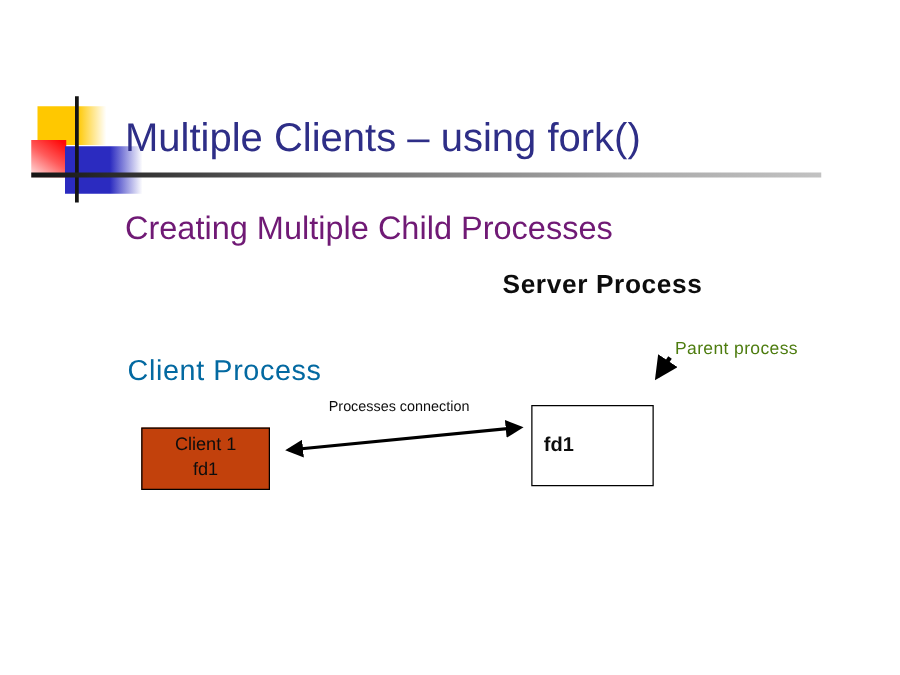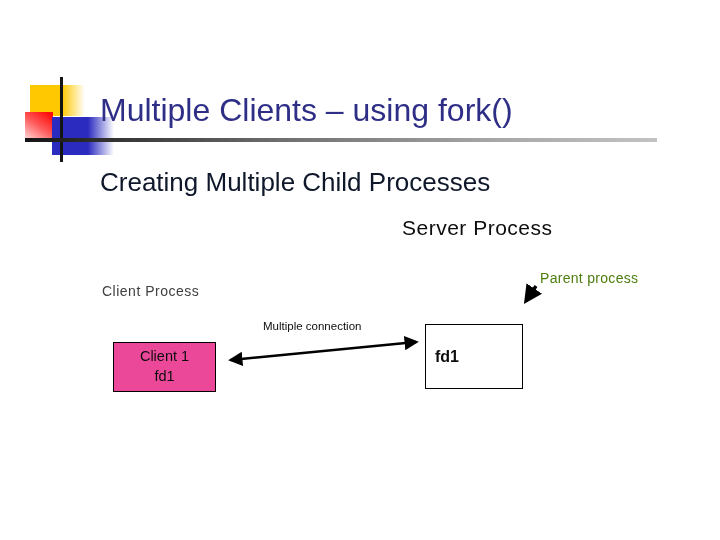--- a/index.html
+++ b/index.html
@@ -52,36 +52,37 @@
     left: 100px; top: 92px;
     font-size: 32px;
     color: #2E2E87;
     white-space: nowrap;
     letter-spacing: 0px;
   }
   .subtitle {
     position: absolute;
     left: 100px; top: 167px;
     font-size: 26px;
-    color: #0f172a;
+    color: #701a75;
     white-space: nowrap;
   }
   .server-process-label {
     position: absolute;
     left: 402px; top: 216px;
     font-size: 21px;
     color: #0d0d0d;
     letter-spacing: 0.5px;
     white-space: nowrap;
+    font-weight: bold;
   }
   .client-process-label {
     position: absolute;
     left: 102px; top: 283px;
-    font-size: 14px;
-    color: #404040;
+    font-size: 23px;
+    color: #0369a1;
     letter-spacing: 0.5px;
     white-space: nowrap;
   }
   .parent-process-label {
     position: absolute;
     left: 540px; top: 270px;
     font-size: 14px;
     color: #4d7c0f;
     letter-spacing: 0.3px;
     white-space: nowrap;
@@ -92,21 +93,21 @@
     font-size: 11.5px;
     color: #0d0d0d;
     white-space: nowrap;
   }
   
   .client-box {
     position: absolute;
     left: 113px; top: 342px;
     width: 103px; height: 50px;
     border: 1.5px solid #000;
-    background: #ec4899;
+    background: #c2410c;
     box-sizing: border-box;
     display: flex;
     flex-direction: column;
     align-items: center;
     justify-content: center;
     font-size: 14.5px;
     line-height: 1.35;
     color: #0d0d0d;
   }
   .server-box {
@@ -140,21 +141,21 @@
   <div class="logo-red"></div>
   <div class="logo-blue"></div>
   <div class="logo-vline"></div>
   <div class="title-rule"></div>
 
   <div class="slide-title">Multiple Clients – using fork()</div>
   <div class="subtitle">Creating Multiple Child Processes</div>
   <div class="server-process-label">Server Process</div>
   <div class="client-process-label">Client Process</div>
   <div class="parent-process-label">Parent process</div>
-  <div class="establish-label">Multiple connection</div>
+  <div class="establish-label">Processes connection</div>
 
   <div class="client-box">
     <span>Client 1</span>
     <span>fd1</span>
   </div>
   <div class="server-box">
     <span>fd1</span>
   </div>
 
   <svg class="arrow-layer" viewBox="0 0 720 540" xmlns="http://www.w3.org/2000/svg">

